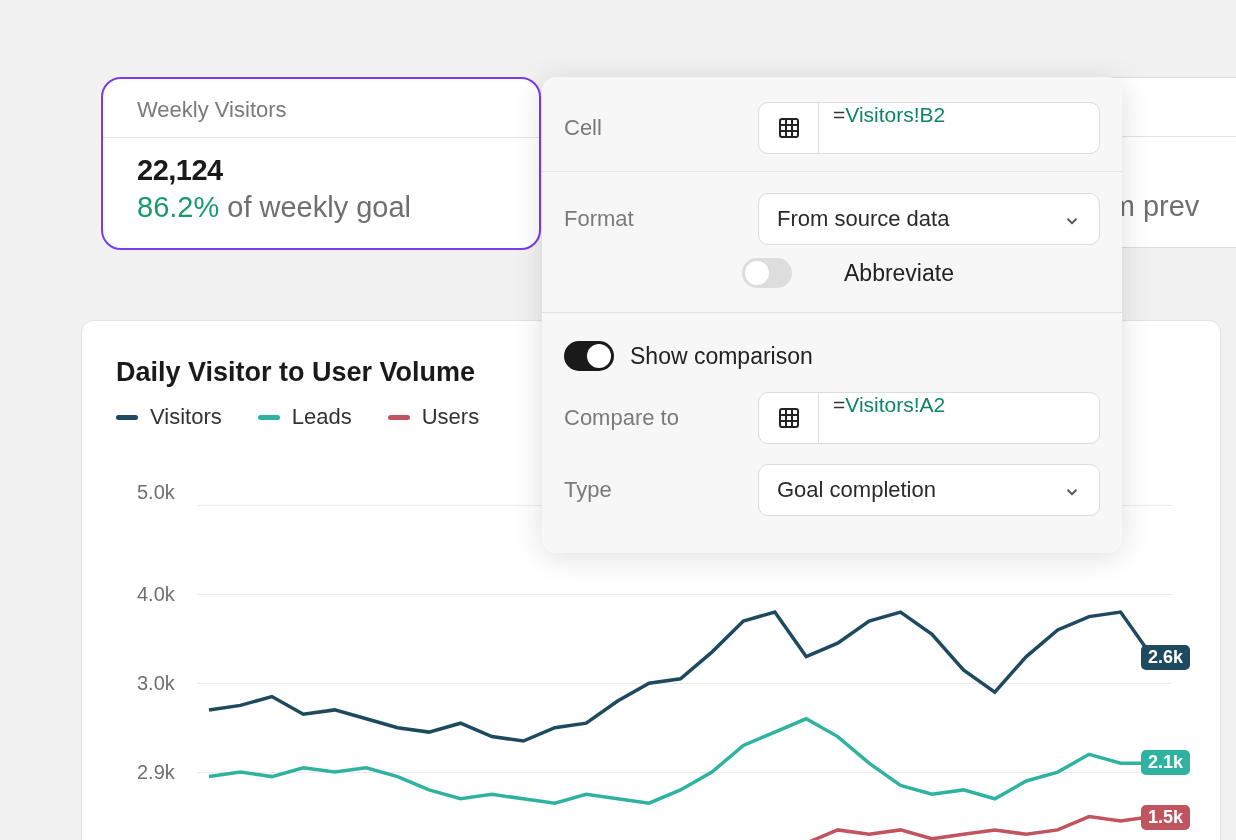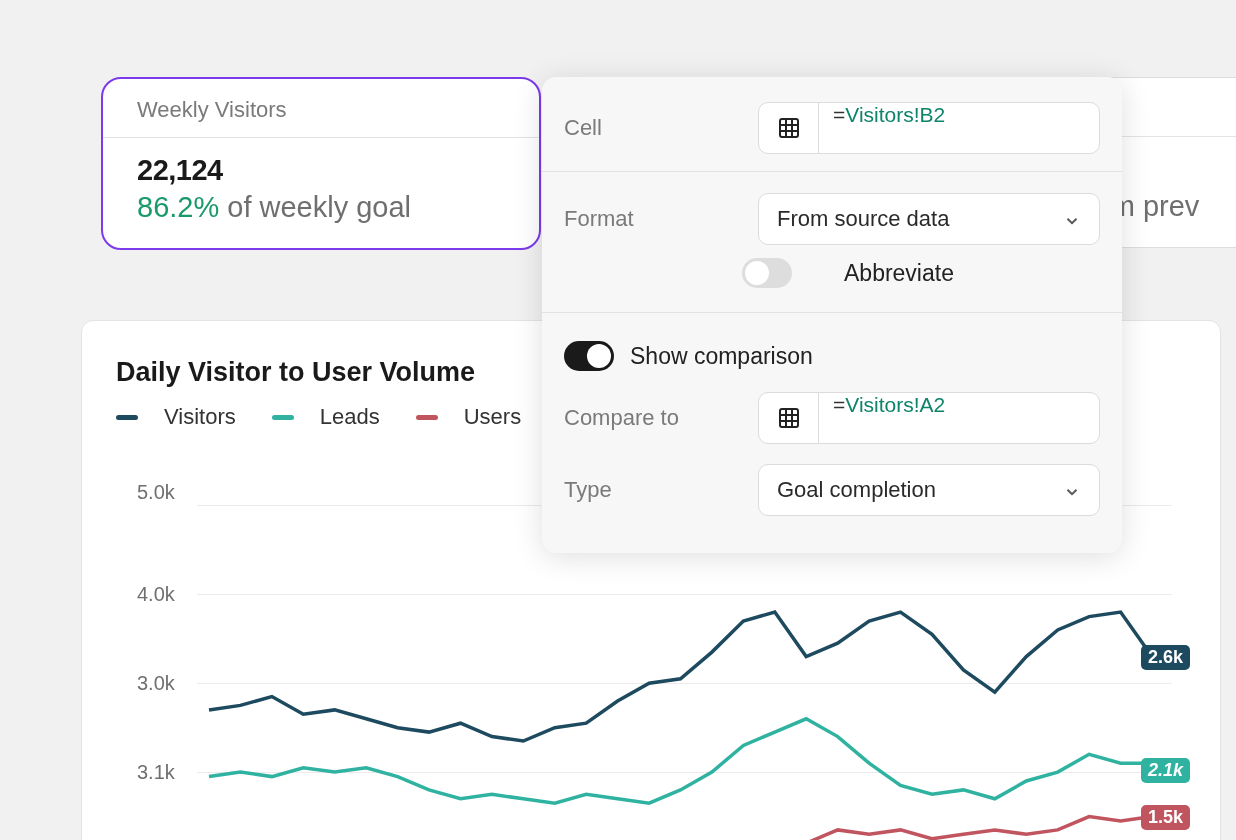--- a/index.html
+++ b/index.html
@@ -85,21 +85,21 @@
     color: #1a1a1a;
     margin-bottom: 16px;
   }
   .legend {
     display: flex;
     gap: 36px;
     font-size: 22px;
     color: #333;
     margin-bottom: 20px;
   }
-  .legend-item { display: flex; align-items: center; gap: 26px; }
+  .legend-item { display: flex; align-items: center; gap: 12px; }
   .legend-swatch { width: 22px; height: 5px; border-radius: 3px; }
   .sw-visitors { background: #1e4a5f; }
   .sw-leads { background: #2fb3a0; }
   .sw-users { background: #c05560; }
 
   .plot-area {
     position: absolute;
     top: 140px;
     left: 55px;
     width: 1015px;
@@ -298,36 +298,36 @@
     </div>
     <div class="legend-item">
       <span class="legend-swatch sw-users"></span>
       <span>Users</span>
     </div>
   </div>
 
   <div class="plot-area">
 
     <div id="yticks">
-        <div class="ytick" style="top: 311.111px;">3.1k</div>
+        <div class="ytick" style="top: 311.111px;">2.9k</div>
         <div class="gridline" style="top: 311.111px;"></div>
         <div class="ytick" style="top: 222.222px;">3.0k</div>
         <div class="gridline" style="top: 222.222px;"></div>
         <div class="ytick" style="top: 133.333px;">4.0k</div>
         <div class="gridline" style="top: 133.333px;"></div>
         <div class="ytick" style="top: 31px;">5.0k</div>
         <div class="gridline" style="top: 44.4444px;"></div>
       </div>
     <svg class="lines" viewBox="0 0 943 400" preserveAspectRatio="none">
       <path id="path-visitors" class="series-line sv" d="M0.0 248.9 L31.4 244.4 L62.9 235.6 L94.3 253.3 L125.7 248.9 L157.2 257.8 L188.6 266.7 L220.0 271.1 L251.5 262.2 L282.9 275.6 L314.3 280.0 L345.8 266.7 L377.2 262.2 L408.6 240.0 L440.1 222.2 L471.5 217.8 L502.9 191.1 L534.4 160.0 L565.8 151.1 L597.2 195.6 L628.7 182.2 L660.1 160.0 L691.5 151.1 L723.0 173.3 L754.4 208.9 L785.8 231.1 L817.3 195.6 L848.7 168.9 L880.1 155.6 L911.6 151.1 L943.0 195.6 "></path>
       <path id="path-leads" class="series-line sl" d="M0.0 315.6 L31.4 311.1 L62.9 315.6 L94.3 306.7 L125.7 311.1 L157.2 306.7 L188.6 315.6 L220.0 328.9 L251.5 337.8 L282.9 333.3 L314.3 337.8 L345.8 342.2 L377.2 333.3 L408.6 337.8 L440.1 342.2 L471.5 328.9 L502.9 311.1 L534.4 284.4 L565.8 271.1 L597.2 257.8 L628.7 275.6 L660.1 302.2 L691.5 324.4 L723.0 333.3 L754.4 328.9 L785.8 337.8 L817.3 320.0 L848.7 311.1 L880.1 293.3 L911.6 302.2 L943.0 302.2 "></path>
       <path id="path-users" class="series-line su" d="M0.0 391.1 L31.4 395.6 L62.9 391.1 L94.3 395.6 L125.7 391.1 L157.2 395.6 L188.6 395.6 L220.0 395.6 L251.5 395.6 L282.9 400.0 L314.3 395.6 L345.8 400.0 L377.2 395.6 L408.6 400.0 L440.1 395.6 L471.5 395.6 L502.9 395.6 L534.4 391.1 L565.8 395.6 L597.2 382.2 L628.7 368.9 L660.1 373.3 L691.5 368.9 L723.0 377.8 L754.4 373.3 L785.8 368.9 L817.3 373.3 L848.7 368.9 L880.1 355.6 L911.6 360.0 L943.0 355.6 "></path>
     </svg>
     <div id="badge-v" class="end-badge badge-v" style="top: 183.556px;">2.6k</div>
-    <div id="badge-l" class="end-badge badge-l" style="top: 297px; font-style: italic;">2.1k</div>
+    <div id="badge-l" class="end-badge badge-l" style="top: 289px;">2.1k</div>
     <div id="badge-u" class="end-badge badge-u" style="top: 343.556px;">1.5k</div>
   </div>
 </div>
 
 <div class="popover">
   <div class="pop-row">
     <div class="pop-label">Cell</div>
     <div class="pop-field">
       <div class="cell-input-wrap">
         <div class="cell-icon">

